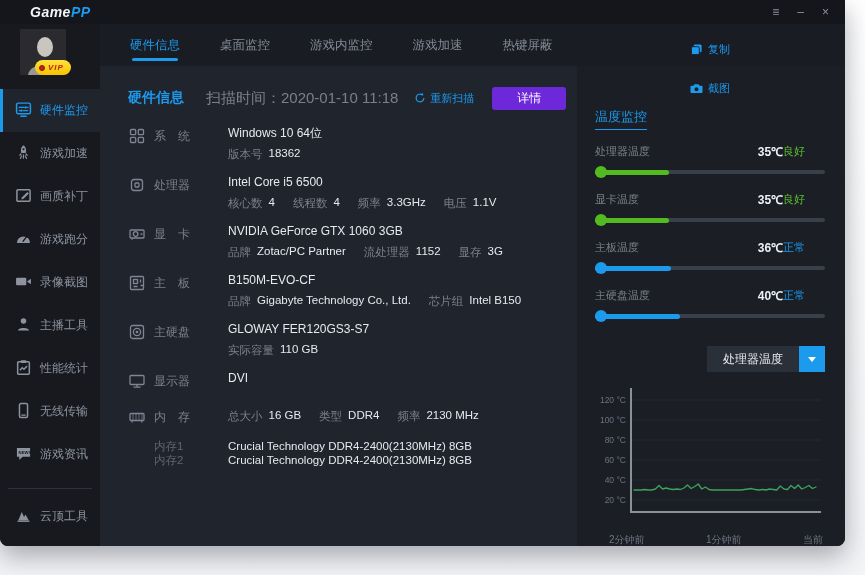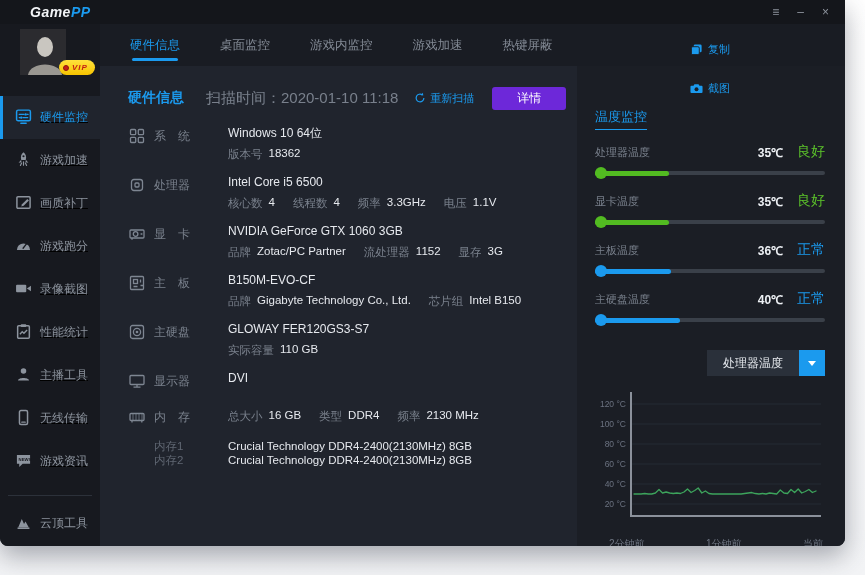--- a/index.html
+++ b/index.html
@@ -22,26 +22,26 @@
   .logo { font-style:italic; font-weight:bold; font-size:14px; color:#f2f4f7; letter-spacing:.5px; }
   .logo .pp { color:#1b9aee; }
   .win-controls { display:flex; gap:18px; align-items:center; color:#8d939d; font-size:12px; line-height:1; }
   .win-controls span { cursor:pointer; }
   
   .body-row { flex:1; display:flex; min-height:0; }
   .sidebar { width:100px; min-width:100px; background:#17191f; display:flex; flex-direction:column; }
   .avatar-box { height:60px; position:relative; }
   .avatar { position:absolute; left:20px; top:5px; width:46px; height:46px;
     background:linear-gradient(135deg,#4a4a4e 0%,#232327 70%); overflow:hidden; }
-  .vip-badge { position:absolute; left:59px; top:36px; height:15px;
+  .vip-badge { position:absolute; left:35px; top:36px; height:15px;
     background:linear-gradient(#ffe23c,#f6c300); border-radius:8px;
     display:flex; align-items:center; padding:0 7px 0 4px; gap:3px;
     font-style:italic; font-weight:bold; font-size:8px; color:#c42015; letter-spacing:1px; }
   .vip-dot { width:6px; height:6px; border-radius:50%; background:#c42015; border:1px solid #8d1810; }
-  .menu { display:flex; flex-direction:column; margin-top:12px;text-decoration:underline; }
+  .menu { display:flex; flex-direction:column; margin-top:5px; }
   .menu-item { height:43px; display:flex; align-items:center; gap:8px; padding-left:12px;
     color:#8d949e; font-size:12px; cursor:pointer; border-left:3px solid transparent; }
   .menu-item svg { width:17px; height:17px; flex:none; }
   .menu-item.active { color:#1b9aee; background:#20242d; border-left-color:#1b9aee; }
   .sidebar-divider { height:1px; background:#2c313a; margin:12px 8px 6px 8px; }
   
   .main { flex:1; display:flex; flex-direction:column; min-width:0; }
   .tabbar { height:42px; min-height:42px; background:#191c23; display:flex; align-items:stretch;
     padding-left:30px; gap:40px; }
   .tab { display:flex; align-items:center; position:relative; color:#848b96; font-size:12.5px; cursor:pointer; }
@@ -78,21 +78,21 @@
   .rp-top { display:flex; justify-content:flex-end; gap:24px; color:#1b9aee; font-size:11px;
     align-items:center; height:20px;flex-direction:column; }
   .rp-action { display:flex; align-items:center; gap:5px; cursor:pointer; }
   .rp-action svg { width:13px; height:13px; }
   .rp-title { margin-top:12px; align-self:flex-start; color:#1b9aee; font-size:13px;
     padding-bottom:3px; border-bottom:1px solid #1b9aee; cursor:pointer; }
   .temp-item { margin-top:13px; }
   .temp-head { display:flex; align-items:center; font-size:11px; }
   .temp-label { color:#79808c; flex:1; }
   .temp-value { color:#eef1f5; font-size:12px; font-weight:bold; }
-  .temp-status { width:42px; text-align:right; font-size:14px; }
+  .temp-status { width:42px; font-size:11px; }
   .temp-status.good { color:#5cc42a; }
   .temp-status.normal { color:#1b9aee; }
   .temp-slider { position:relative; height:12px; margin-top:6px; cursor:pointer; }
   .track { position:absolute; top:4px; left:0; right:0; height:4px; background:#3a4049; border-radius:2px; }
   .fill { position:absolute; top:3.5px; left:0; height:5px; border-radius:3px; }
   .fill.good, .knob.good { background:#52bb21; }
   .fill.normal, .knob.normal { background:#1b9aee; }
   .knob { position:absolute; top:0; left:0; width:12px; height:12px; border-radius:50%; }
   .selector-row { display:flex; justify-content:flex-end; margin-top:24px; }
   .selector { display:flex; cursor:pointer; }
@@ -176,32 +176,32 @@
           </div>
           <div class="menu-item">
             <span><svg viewBox="0 0 16 16">
                 <rect x="1" y="4.4" width="9.6" height="7.2" rx="1" fill="currentColor"></rect>
                 <path d="M11.2 8l3.8-2.7v5.4z" fill="currentColor"></path>
               </svg></span>
             <span>录像截图</span>
           </div>
           <div class="menu-item">
             <span><svg viewBox="0 0 16 16">
+                <circle cx="8" cy="4.8" r="2.6" fill="currentColor"></circle>
+                <path d="M2.8 13.6c0-3.2 10.4-3.2 10.4 0z" fill="currentColor"></path>
+              </svg></span>
+            <span>主播工具</span>
+          </div>
+          <div class="menu-item">
+            <span><svg viewBox="0 0 16 16">
                 <rect x="2.5" y="2.6" width="11" height="11.8" rx="1" fill="none" stroke="currentColor" stroke-width="1.4"></rect>
                 <rect x="5.4" y="1.1" width="5.2" height="2.6" rx="0.8" fill="currentColor"></rect>
                 <path d="M4.6 10.6l2.2-2.3 1.6 1.4 3-3.2" fill="none" stroke="currentColor" stroke-width="1.3"></path>
               </svg></span>
             <span>性能统计</span>
-          </div>
-          <div class="menu-item">
-            <span><svg viewBox="0 0 16 16">
-                <circle cx="8" cy="4.8" r="2.6" fill="currentColor"></circle>
-                <path d="M2.8 13.6c0-3.2 10.4-3.2 10.4 0z" fill="currentColor"></path>
-              </svg></span>
-            <span>主播工具</span>
           </div>
           <div class="menu-item">
             <span><svg viewBox="0 0 16 16">
                 <rect x="4.2" y="1.4" width="7.6" height="13.2" rx="1.4" fill="none" stroke="currentColor" stroke-width="1.4"></rect>
                 <path d="M6.4 12.4h3.2" stroke="currentColor" stroke-width="1.3" stroke-linecap="round"></path>
               </svg></span>
             <span>无线传输</span>
           </div>
           <div class="menu-item">
             <span><svg viewBox="0 0 16 16">

